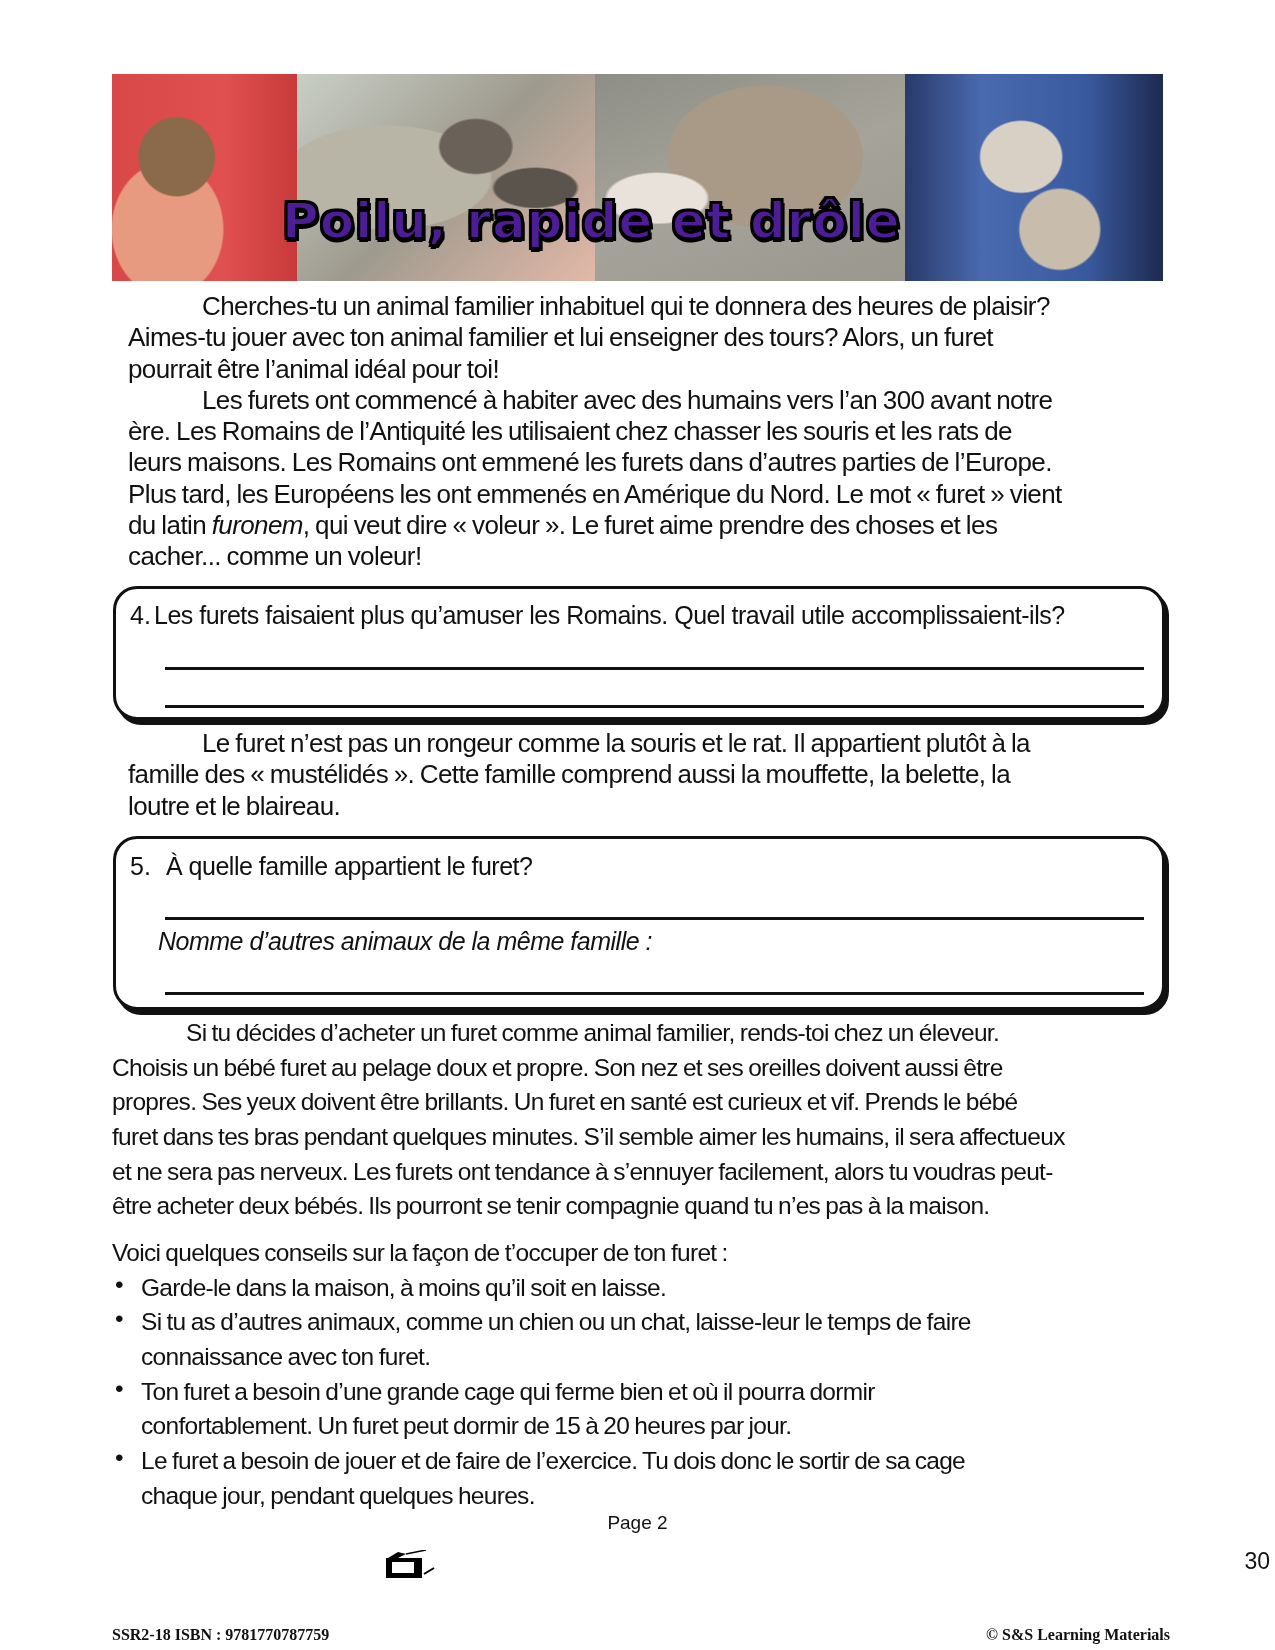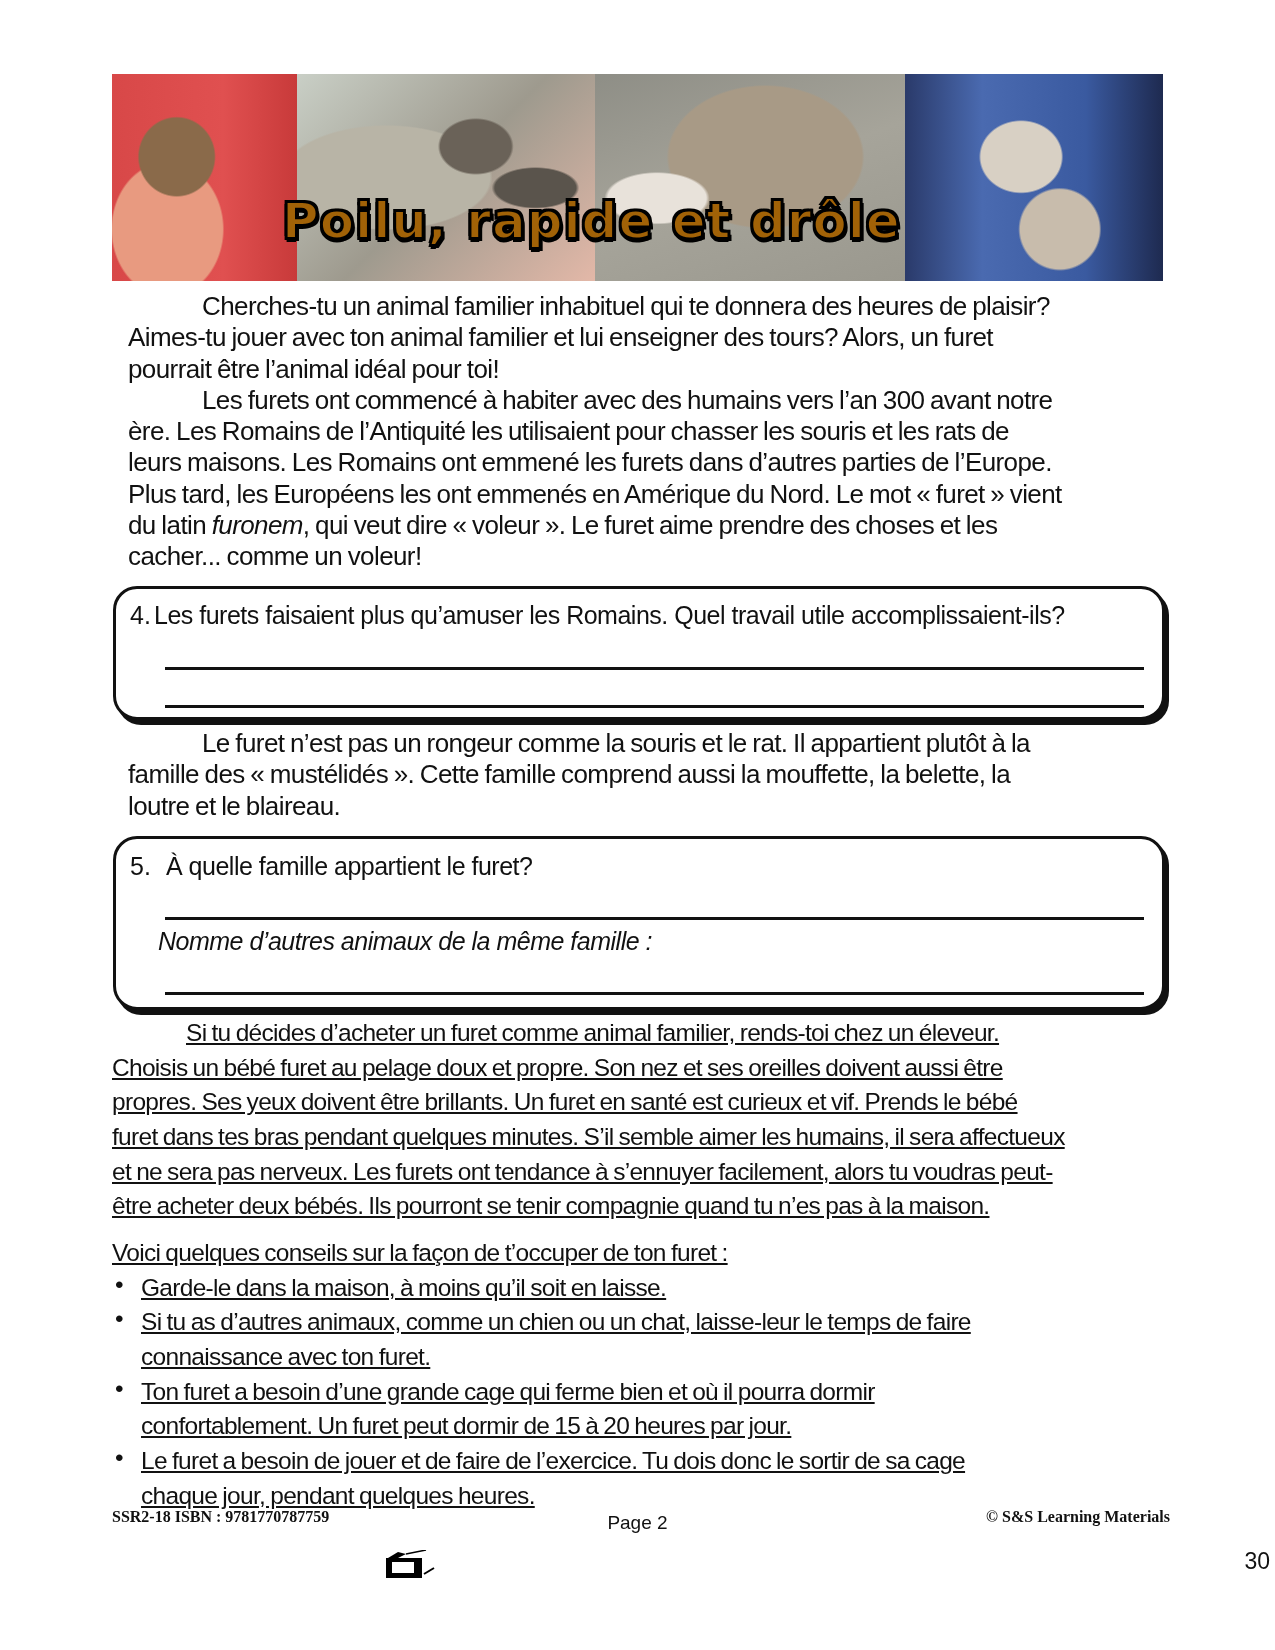--- a/index.html
+++ b/index.html
@@ -18,57 +18,57 @@
                     linear-gradient(135deg, #c9cfc6 0%, #9e9a8e 50%, #e3b8a8 100%); }
   .p3 { left:483px; width:310px;
         background: radial-gradient(ellipse at 20% 60%, #e8e2da 0 14%, transparent 15%),
                     radial-gradient(ellipse at 55% 40%, #a89a86 0 40%, transparent 41%),
                     linear-gradient(160deg, #8e8e86 0%, #a6a49a 50%, #9a988e 100%); }
   .p4 { left:793px; width:258px;
         background: radial-gradient(ellipse at 45% 40%, #d8d0c4 0 20%, transparent 21%),
                     radial-gradient(ellipse at 60% 75%, #c8bcac 0 18%, transparent 19%),
                     linear-gradient(90deg, #2a3a6a 0%, #4a6ab0 30%, #3a5aa0 70%, #1e2a50 100%); }
   .banner-title { position:absolute; left:170px; top:118px; font-family:"DejaVu Sans", sans-serif;
-        font-weight:bold; font-size:50px; color:#a16207; letter-spacing:1px;
+        font-weight:bold; font-size:50px; color:#4c1d95; letter-spacing:1px;
         -webkit-text-stroke:2px #000;
         text-shadow: 3px 3px 0 #000, -2px -2px 0 #000, 2px -2px 0 #000, -2px 2px 0 #000, 0 4px 0 #000; white-space:nowrap; }
   .para { position:absolute; left:128px; width:1060px; font-size:26px; line-height:31.3px;
           letter-spacing:-0.6px; word-spacing:-1px; }
   .para .line { display:block; white-space:nowrap; }
   .indent { padding-left:74px; }
   .box { position:absolute; left:113px; width:1046px; border:3px solid #111; border-radius:24px;
          box-shadow: 4px 5px 0 #111; background:#fff; }
   .q { position:absolute; font-size:25px; letter-spacing:-0.5px; white-space:nowrap; }
   .qnum { position:absolute; font-size:25px; }
   .ans-line { position:absolute; height:3px; background:#111; }
-  .para2 { position:absolute; left:112px; font-size:24.5px; letter-spacing:-0.7px; word-spacing:-1px;text-decoration:underline; }
+  .para2 { position:absolute; left:112px; font-size:24.5px; letter-spacing:-0.7px; word-spacing:-1px; }
   .para2 .line { display:block; white-space:nowrap; height:34.7px; line-height:34.7px; }
   .bullet-item { position:relative; padding-left:29px; }
   .bullet-dot { position:absolute; left:3px; top:0; }
   .footer-page { position:absolute; left:0; width:1275px; top:1512px; text-align:center; font-size:19px; }
-  .footer { position:absolute; top:1508px; font-family:"Liberation Serif", serif; font-weight:bold; font-size:16px; }
+  .footer { position:absolute; top:1626px; font-family:"Liberation Serif", serif; font-weight:bold; font-size:16px; }
   .footer-num { position:absolute; top:1548px; left:0; width:1270px; text-align:right; font-size:23px; }
 </style>
 </head>
 <body>
 
 <div class="banner">
   <div class="photo p1"></div>
   <div class="photo p2"></div>
   <div class="photo p3"></div>
   <div class="photo p4"></div>
   <div class="banner-title">Poilu, rapide et drôle</div>
 </div>
 
 <div class="para" style="top:291px;">
   <span class="line indent">Cherches-tu un animal familier inhabituel qui te donnera des heures de plaisir?</span>
   <span class="line">Aimes-tu jouer avec ton animal familier et lui enseigner des tours? Alors, un furet</span>
   <span class="line">pourrait être l’animal idéal pour toi!</span>
   <span class="line indent">Les furets ont commencé à habiter avec des humains vers l’an 300 avant notre</span>
-  <span class="line">ère. Les Romains de l’Antiquité les utilisaient pour chasser les souris et les rats de</span>
+  <span class="line">ère. Les Romains de l’Antiquité les utilisaient chez chasser les souris et les rats de</span>
   <span class="line">leurs maisons. Les Romains ont emmené les furets dans d’autres parties de l’Europe.</span>
   <span class="line">Plus tard, les Européens les ont emmenés en Amérique du Nord. Le mot « furet » vient</span>
   <span class="line"><span>du latin </span><i>furonem</i><span>, qui veut dire « voleur ». Le furet aime prendre des choses et les</span></span>
   <span class="line">cacher... comme un voleur!</span>
 </div>
 
 <div class="box" style="top:586px; height:128px;">
   <span class="qnum" style="left:14px; top:12px;">4.</span>
   <span class="q" style="left:38px; top:12px;">Les furets faisaient plus qu’amuser les Romains. Quel travail utile accomplissaient-ils?</span>
   <div class="ans-line" style="left:49px; width:979px; top:78px;"></div>

